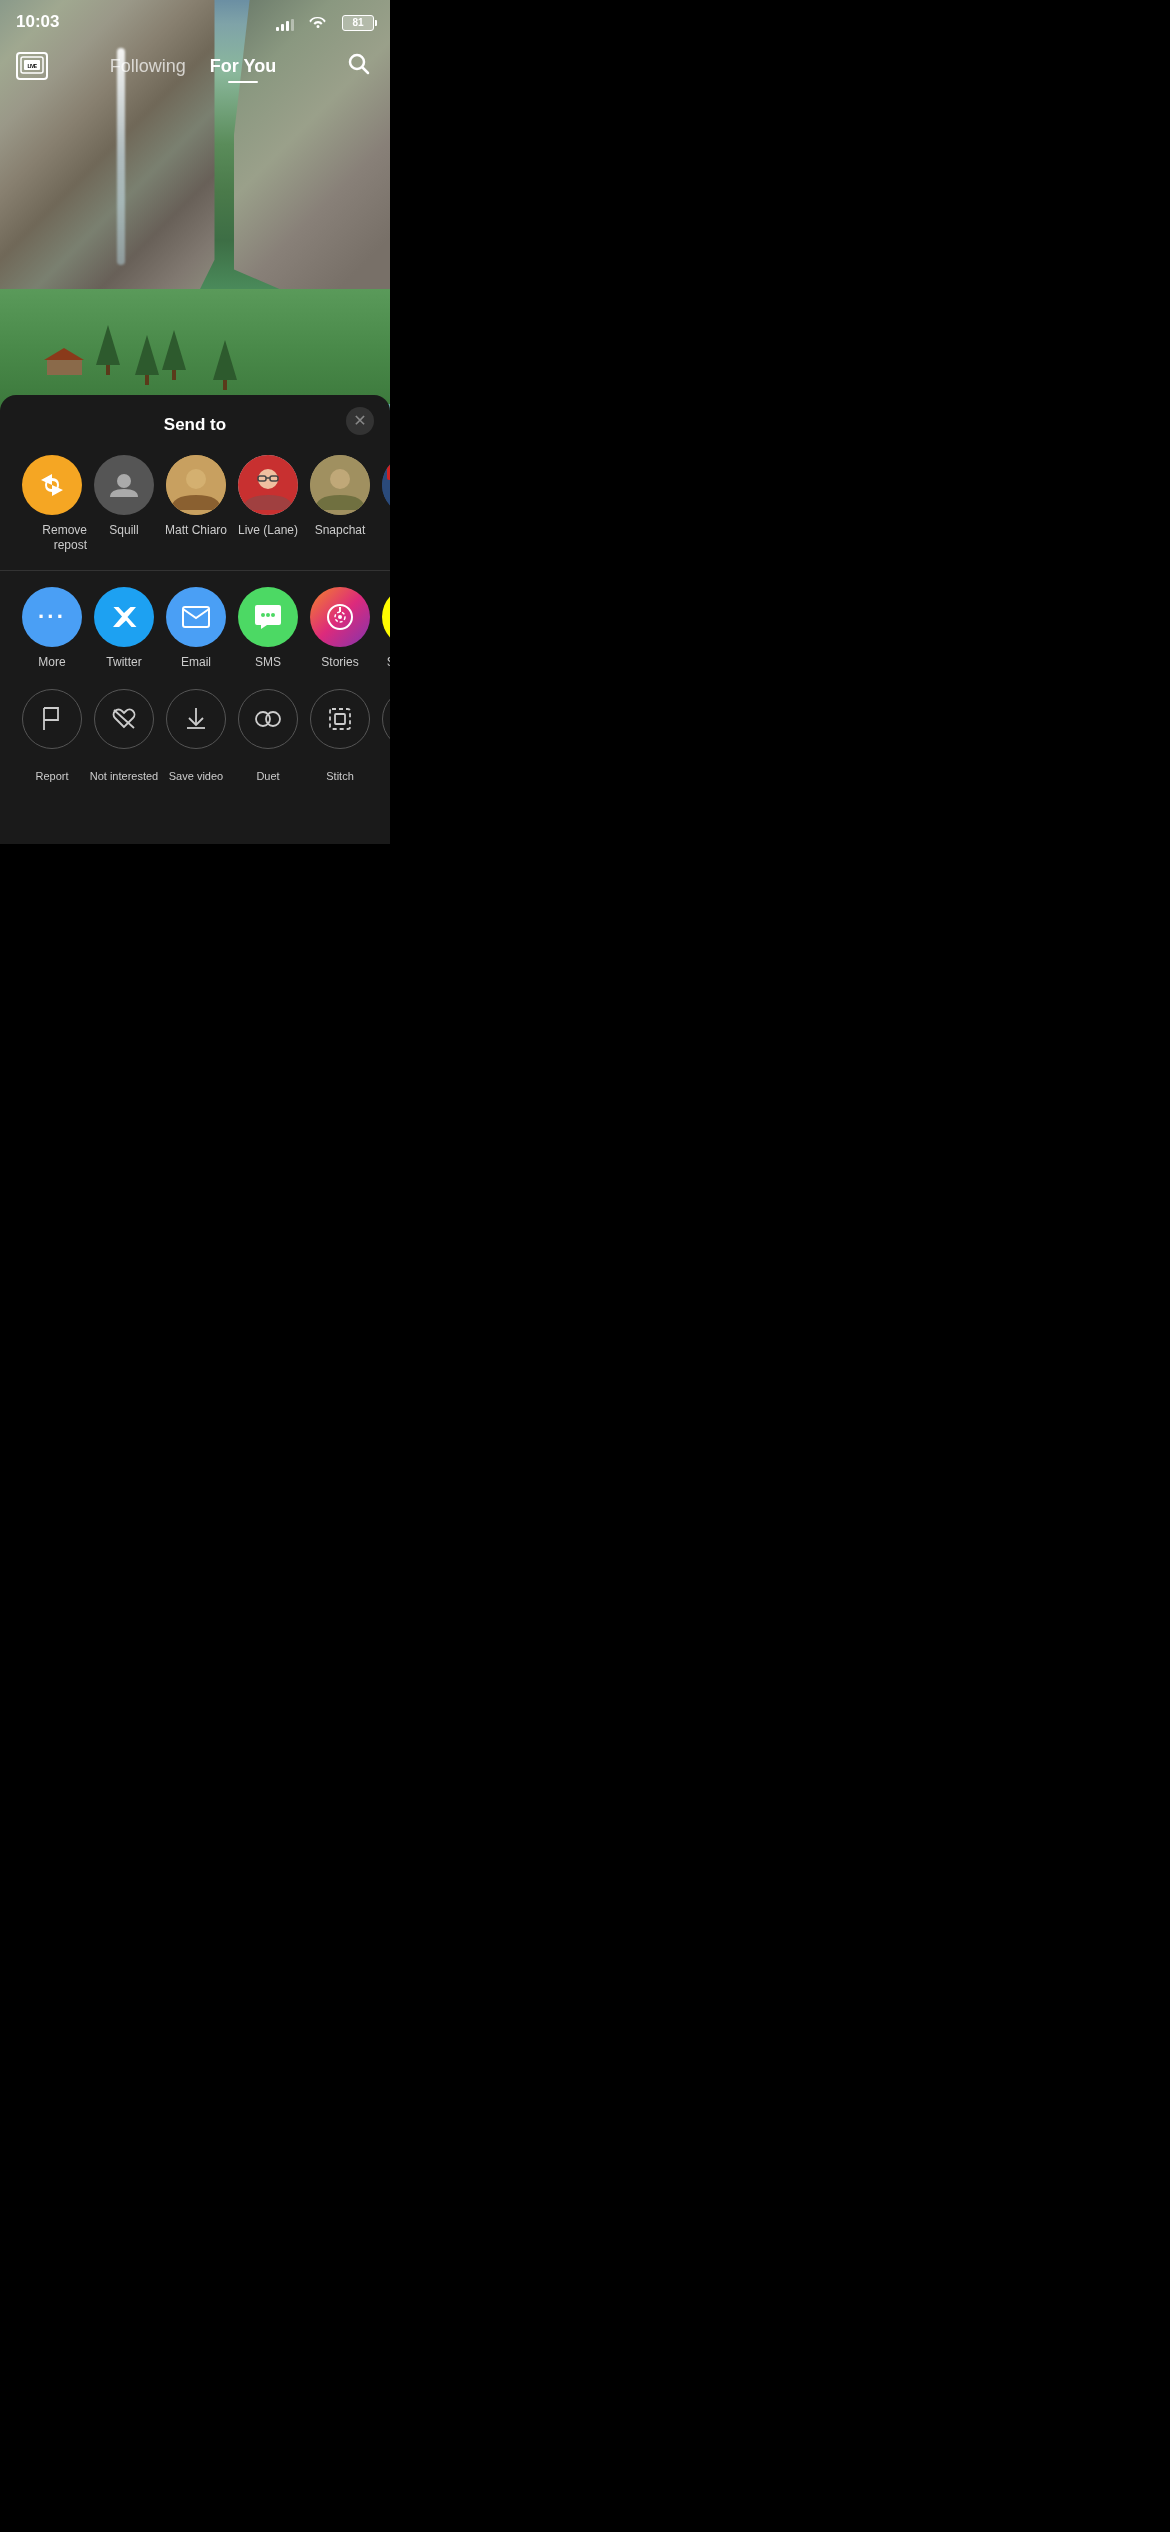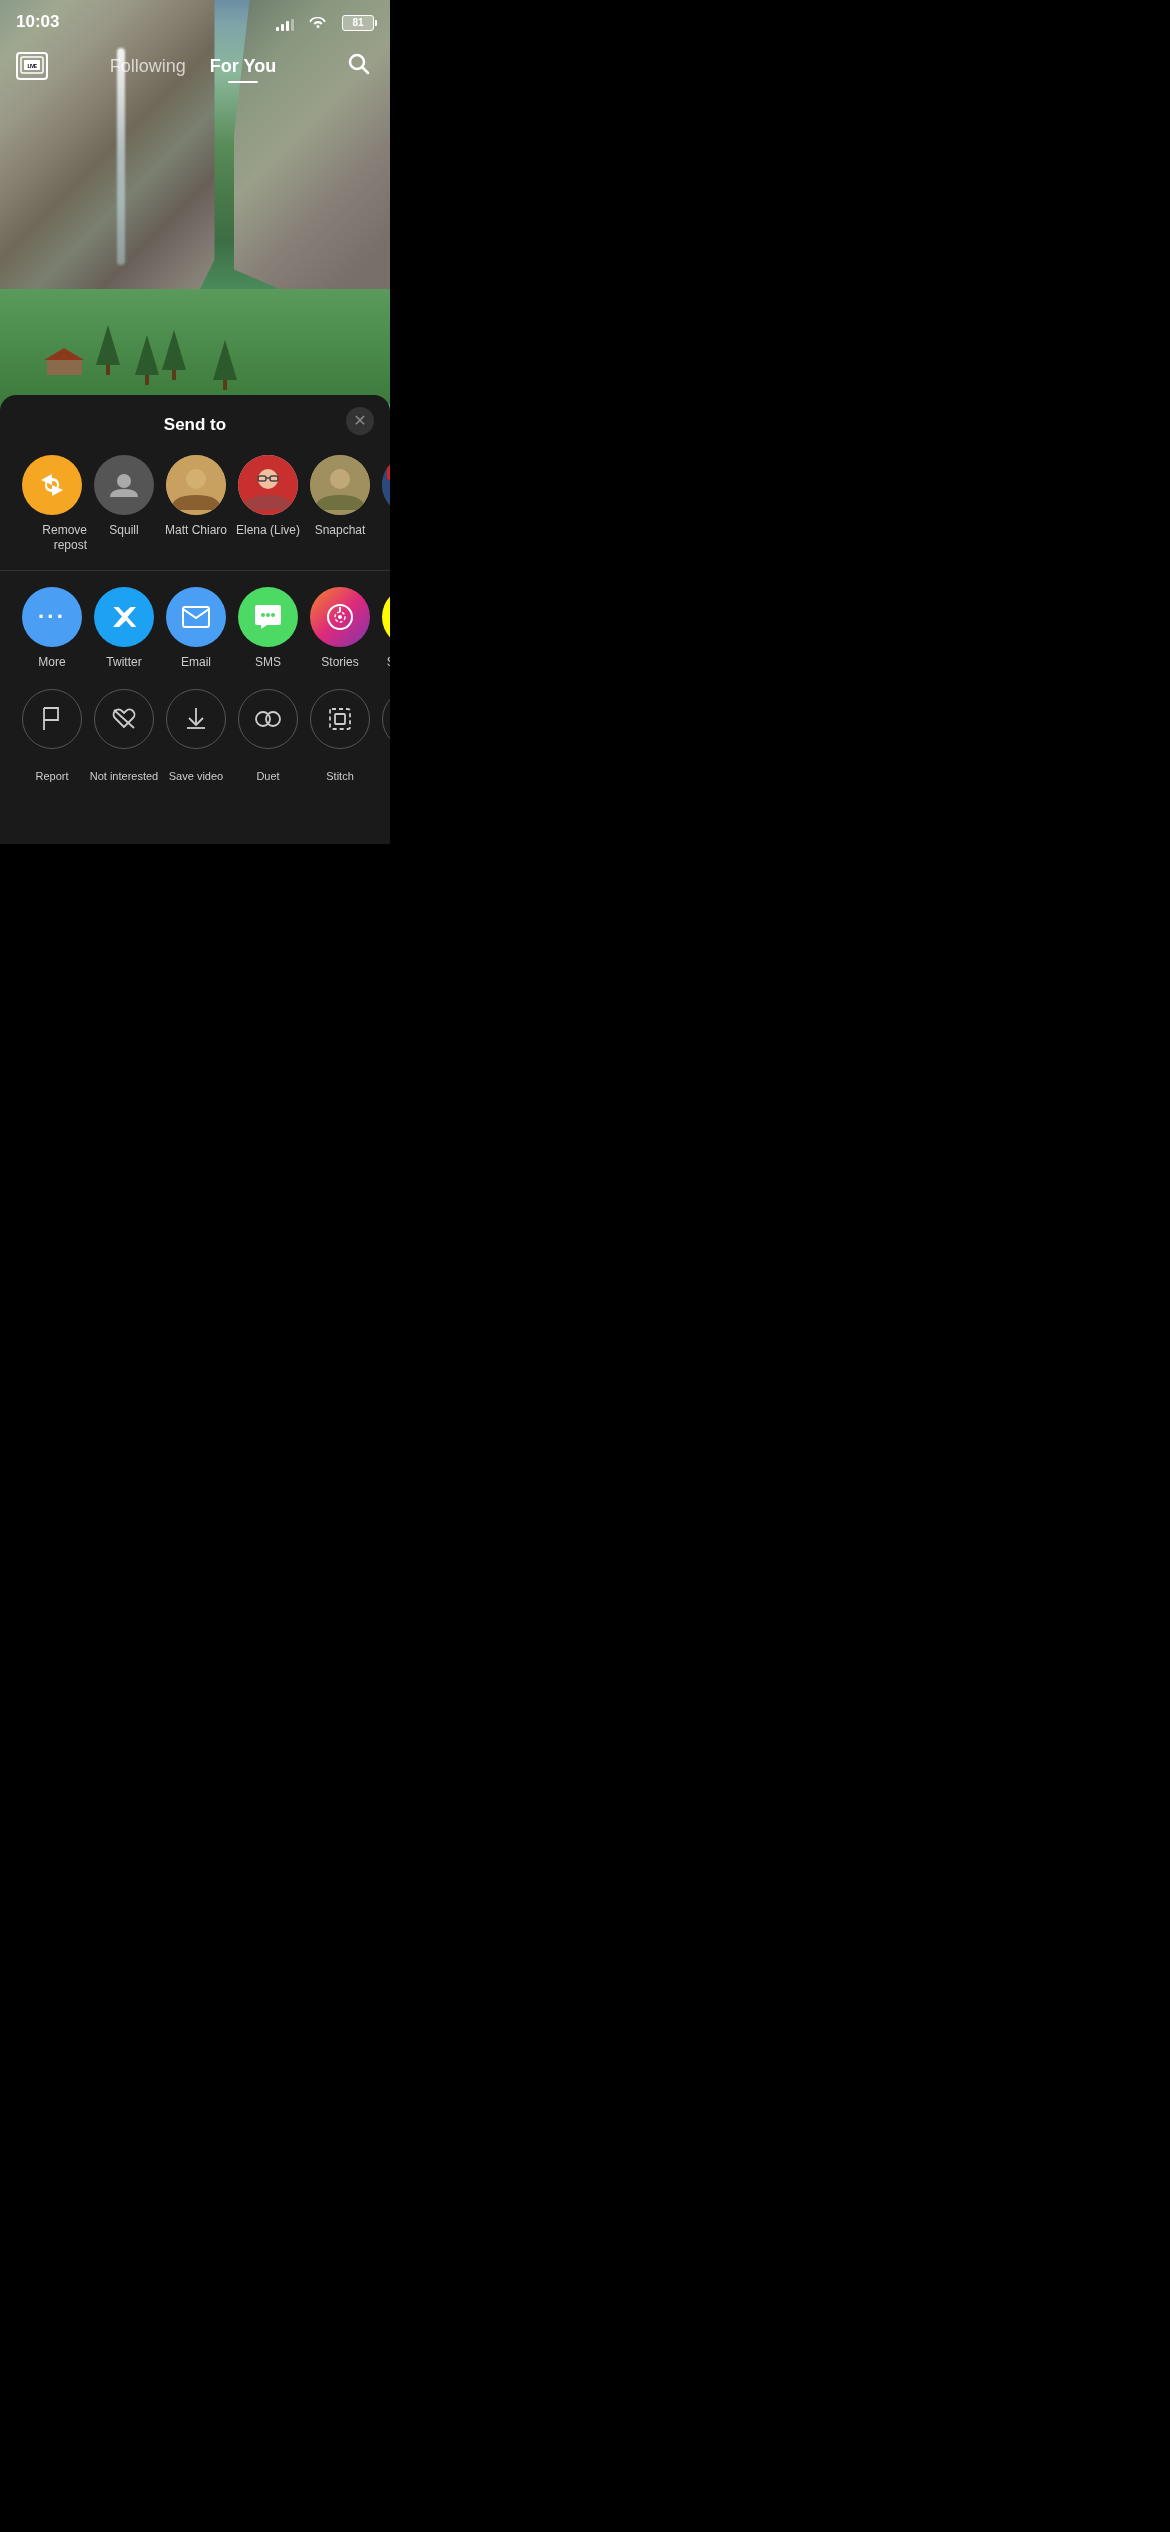--- a/index.html
+++ b/index.html
@@ -689,21 +689,21 @@
         <svg width="60" height="60" viewBox="0 0 60 60">
           <circle cx="30" cy="30" r="30" fill="#c83030"></circle>
           <circle cx="30" cy="24" r="10" fill="#f0c0a0"></circle>
           <path d="M5 55 Q5 40 30 40 Q55 40 55 55" fill="#a04040"></path>
 
           <rect x="20" y="21" width="8" height="5" rx="2" fill="none" stroke="#444" stroke-width="1.5"></rect>
           <rect x="32" y="21" width="8" height="5" rx="2" fill="none" stroke="#444" stroke-width="1.5"></rect>
           <line x1="28" y1="23" x2="32" y2="23" stroke="#444" stroke-width="1.5"></line>
         </svg>
       </div>
-      <span class="contact-name">Elena (Live)</span>
+      <span class="contact-name">Live (Lane)</span>
     </div>
 
     <div class="contact-item">
       <div class="contact-avatar photo3">
         <svg width="60" height="60" viewBox="0 0 60 60">
           <circle cx="30" cy="30" r="30" fill="#a09060"></circle>
           <circle cx="30" cy="24" r="10" fill="#c0a878"></circle>
           <path d="M5 55 Q5 40 30 40 Q55 40 55 55" fill="#707040"></path>
         </svg>
       </div>

